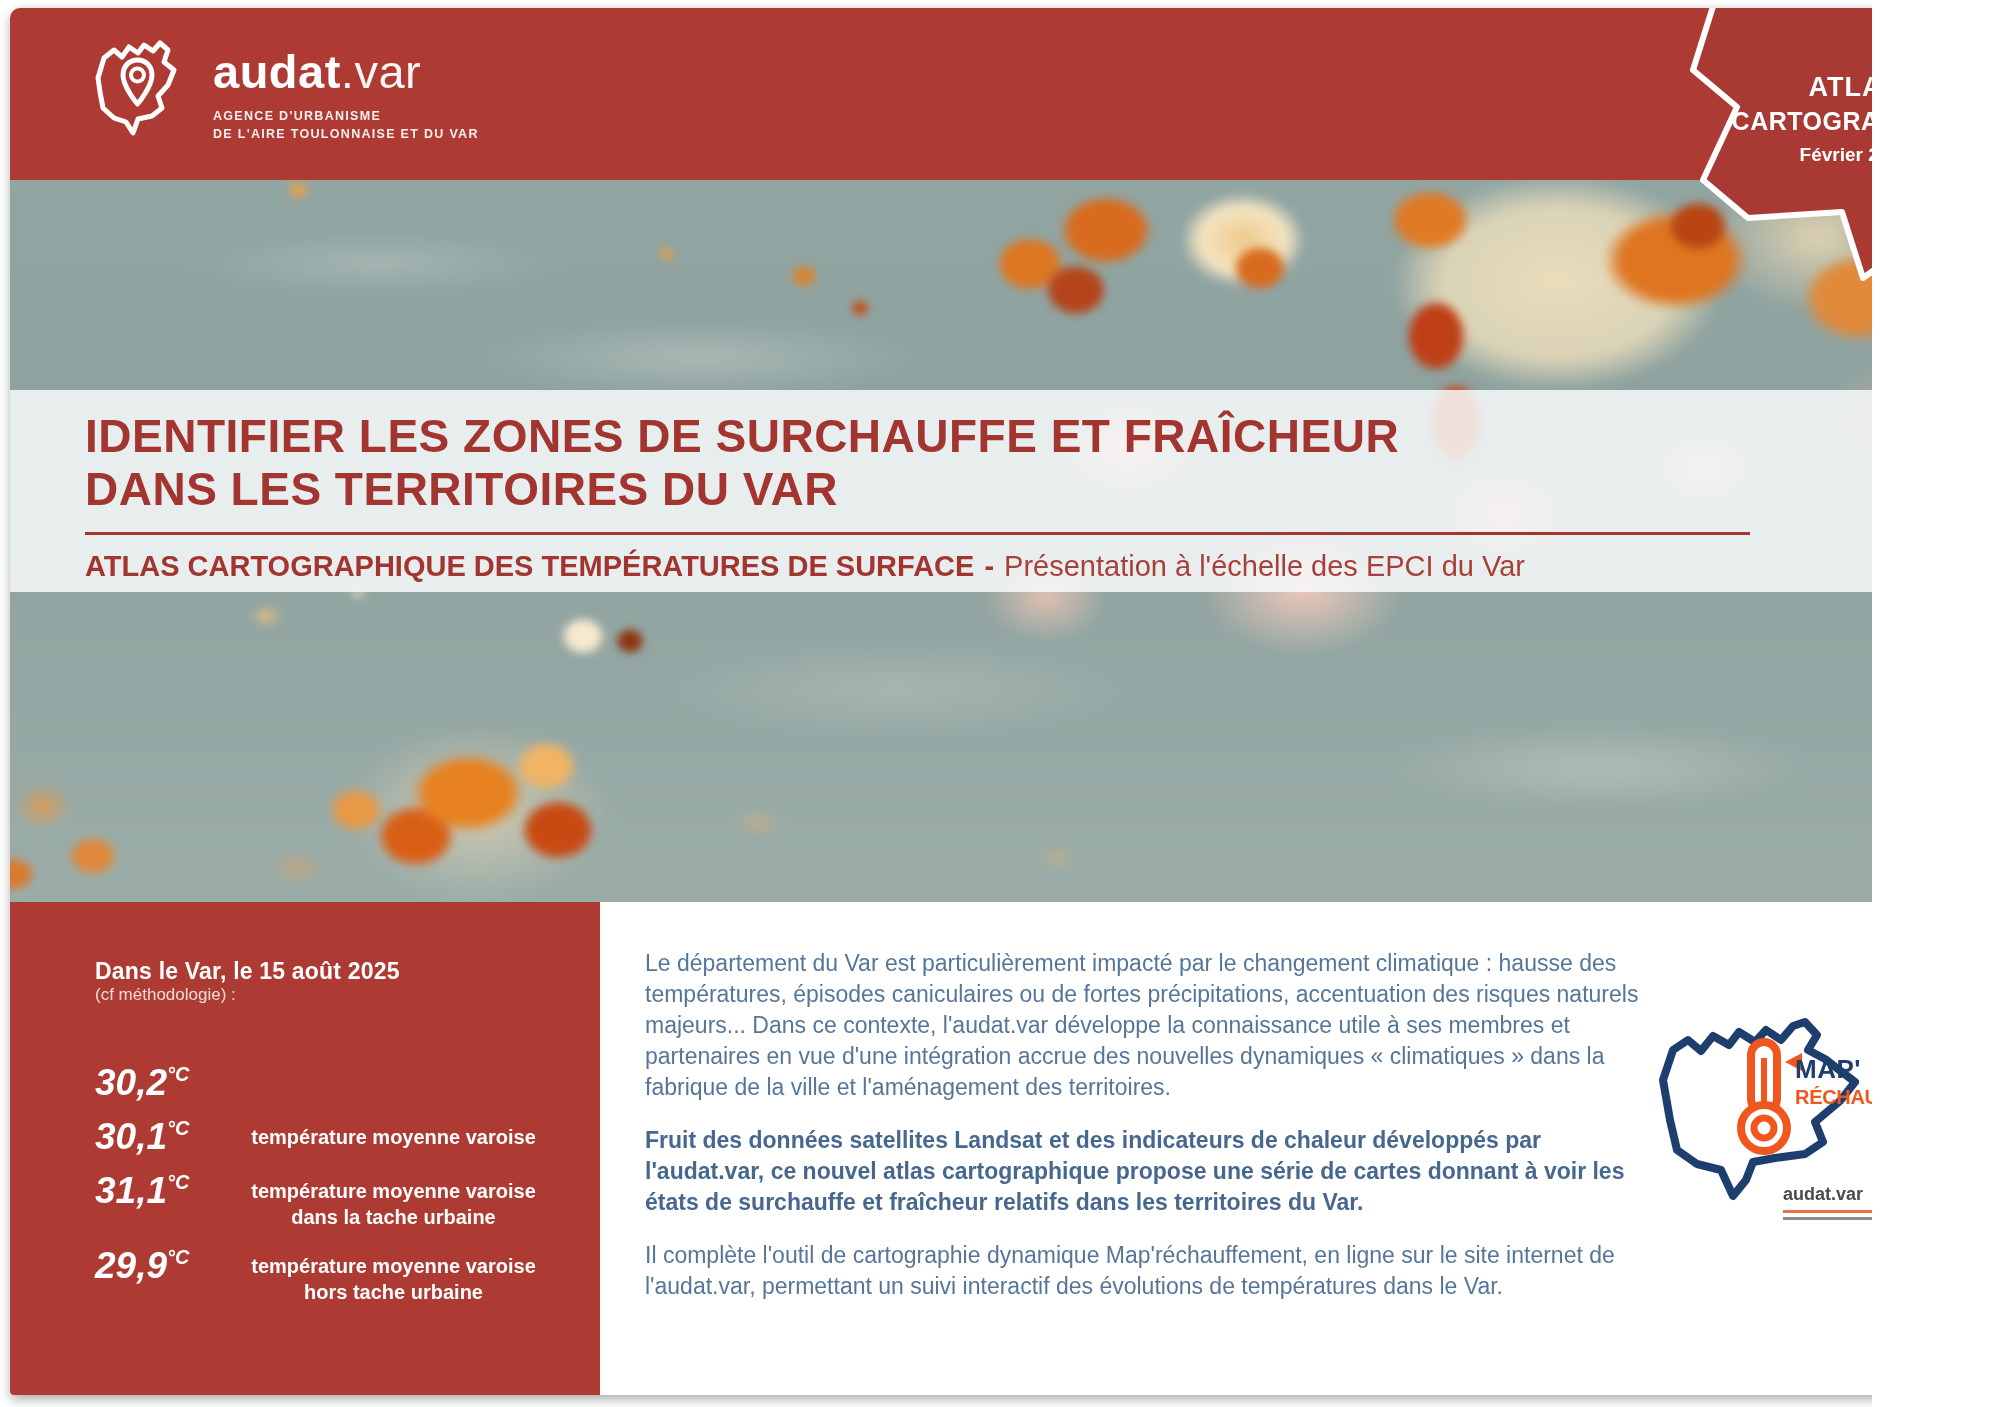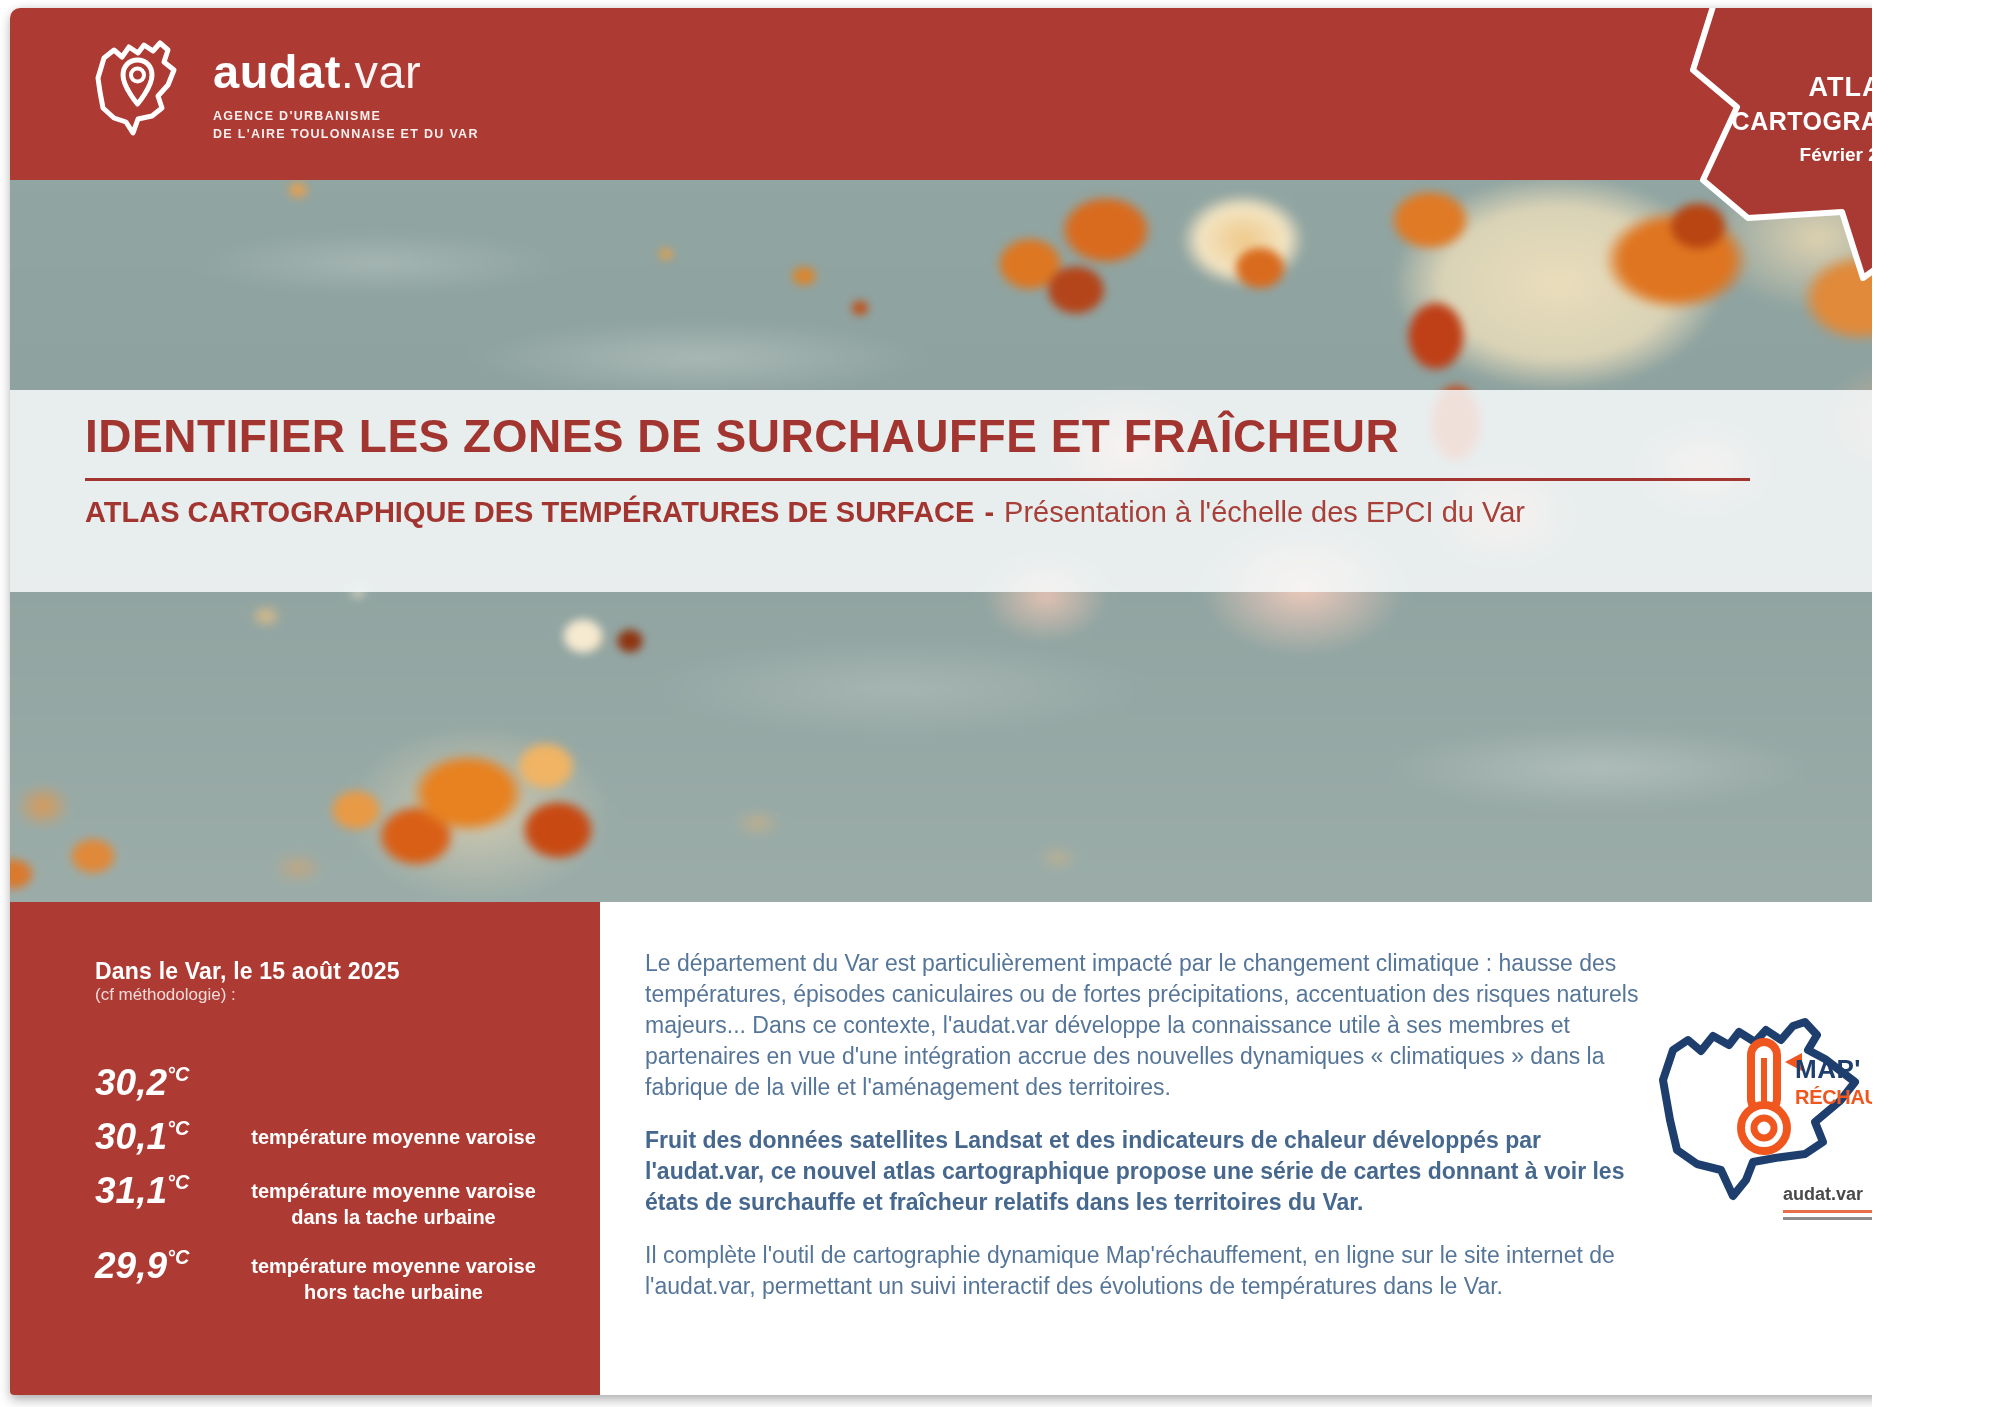--- a/index.html
+++ b/index.html
@@ -149,21 +149,21 @@
             <span>AGENCE D'URBANISME</span>
             <span>DE L'AIRE TOULONNAISE ET DU VAR</span>
           </div>
         </div>
       </div>
     </header>
 
     <div class="map-band">
       <div class="map-blobs"></div>
       <div class="title-overlay">
-        <h1 class="page-title"><span>IDENTIFIER LES ZONES DE SURCHAUFFE ET FRAÎCHEUR</span><br></h1>
+        <h1 class="page-title"><span>IDENTIFIER LES ZONES DE SURCHAUFFE ET FRAÎCHEUR</span><br><span>DANS LES TERRITOIRES DU VAR</span></h1>
         <div class="rule"></div>
         <div class="subtitle"><span class="sub-bold">ATLAS CARTOGRAPHIQUE DES TEMPÉRATURES DE SURFACE</span><span class="sub-sep">-</span><span class="sub-reg">Présentation à l'échelle des EPCI du Var</span></div>
       </div>
     </div>
 
     <div class="badge">
       <svg viewBox="0 0 330 300">
         <polygon points="60,-8 38,62 82,99 48,172 93,210 187,204 208,270 330,181 330,-8" fill="#a93a33" stroke="#ffffff" stroke-width="6" stroke-linejoin="round"></polygon>
       </svg>
       <div class="badge-text">

